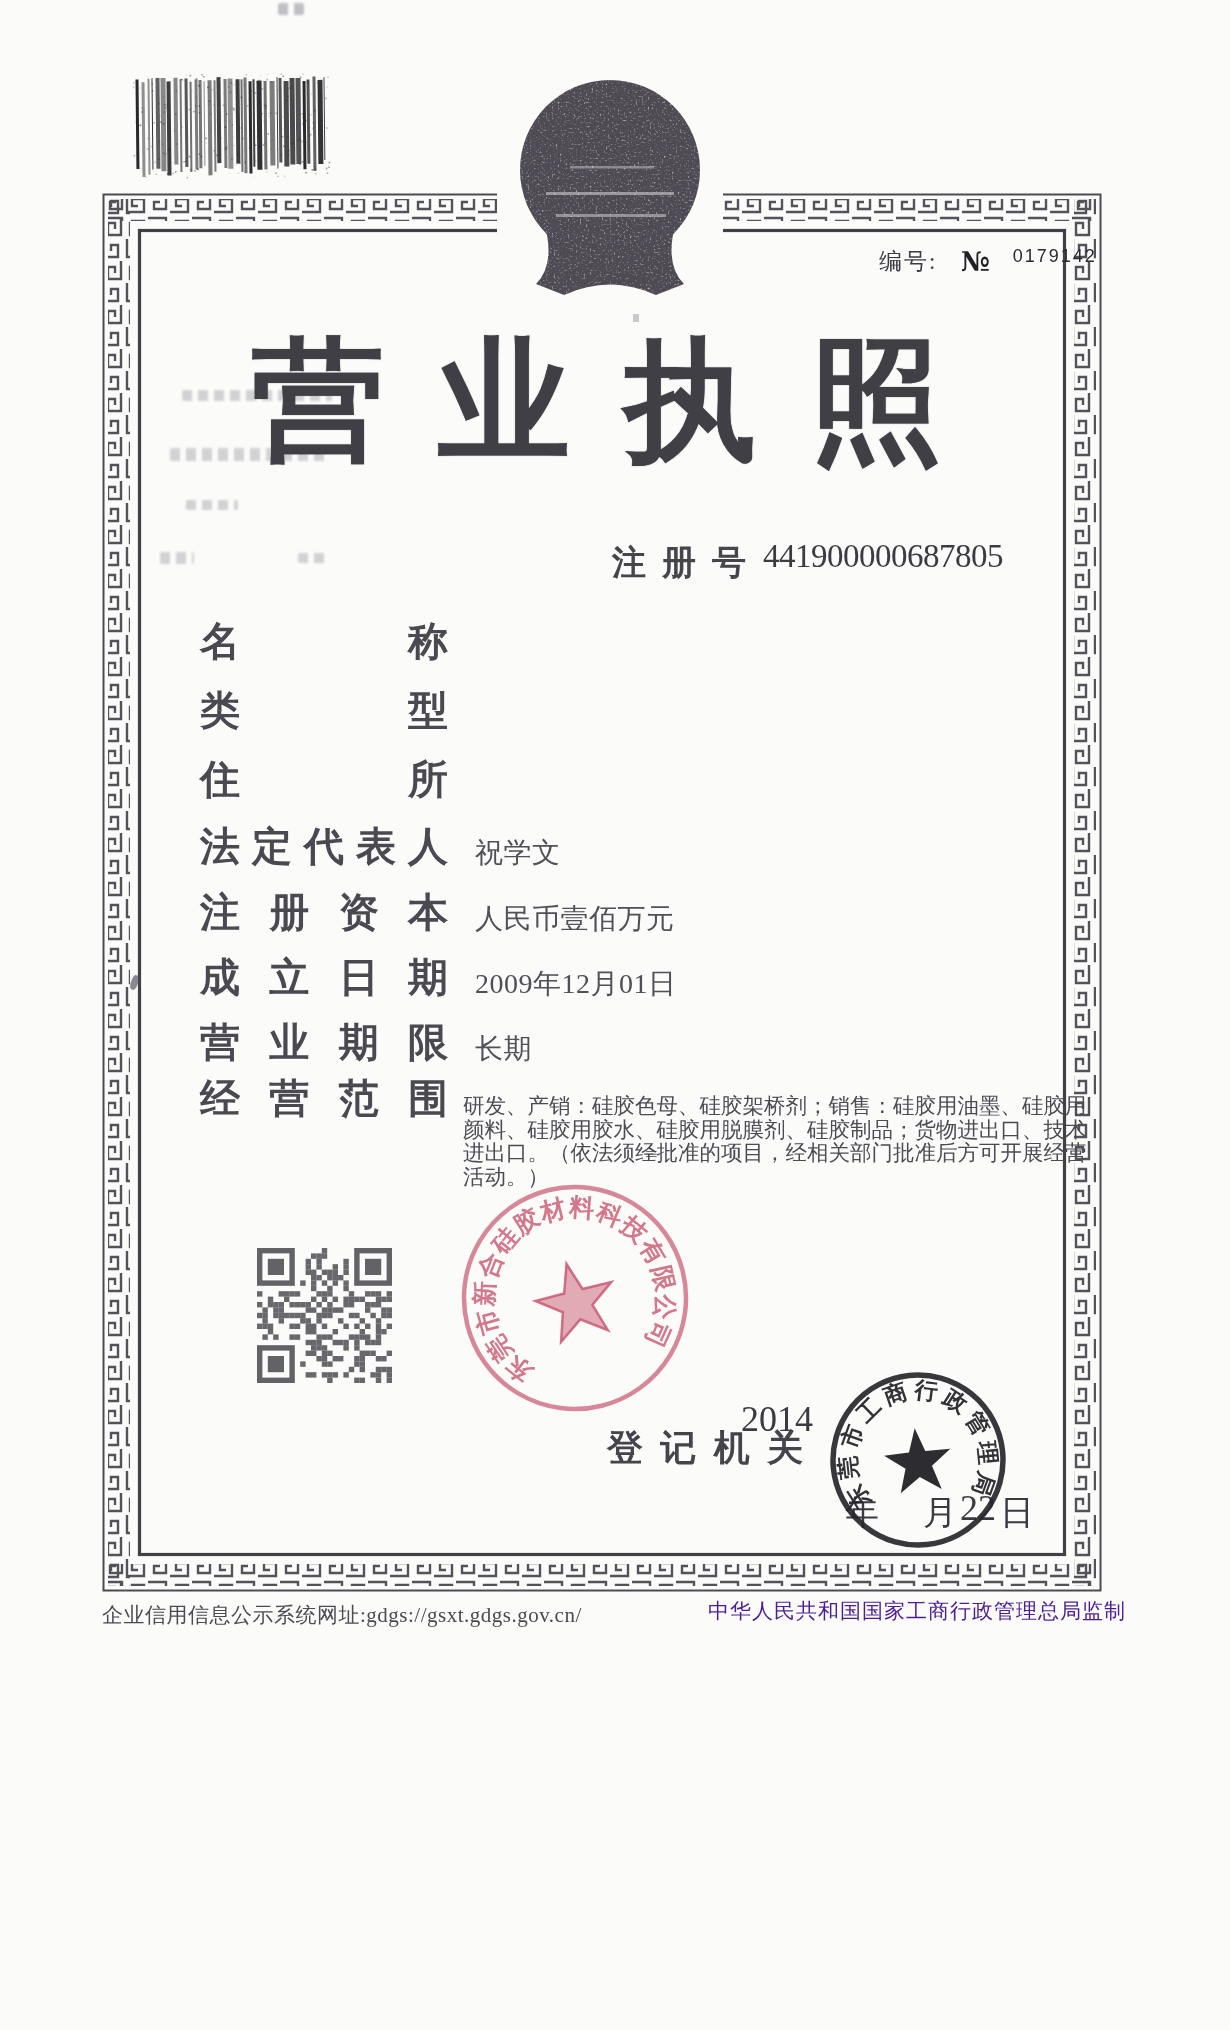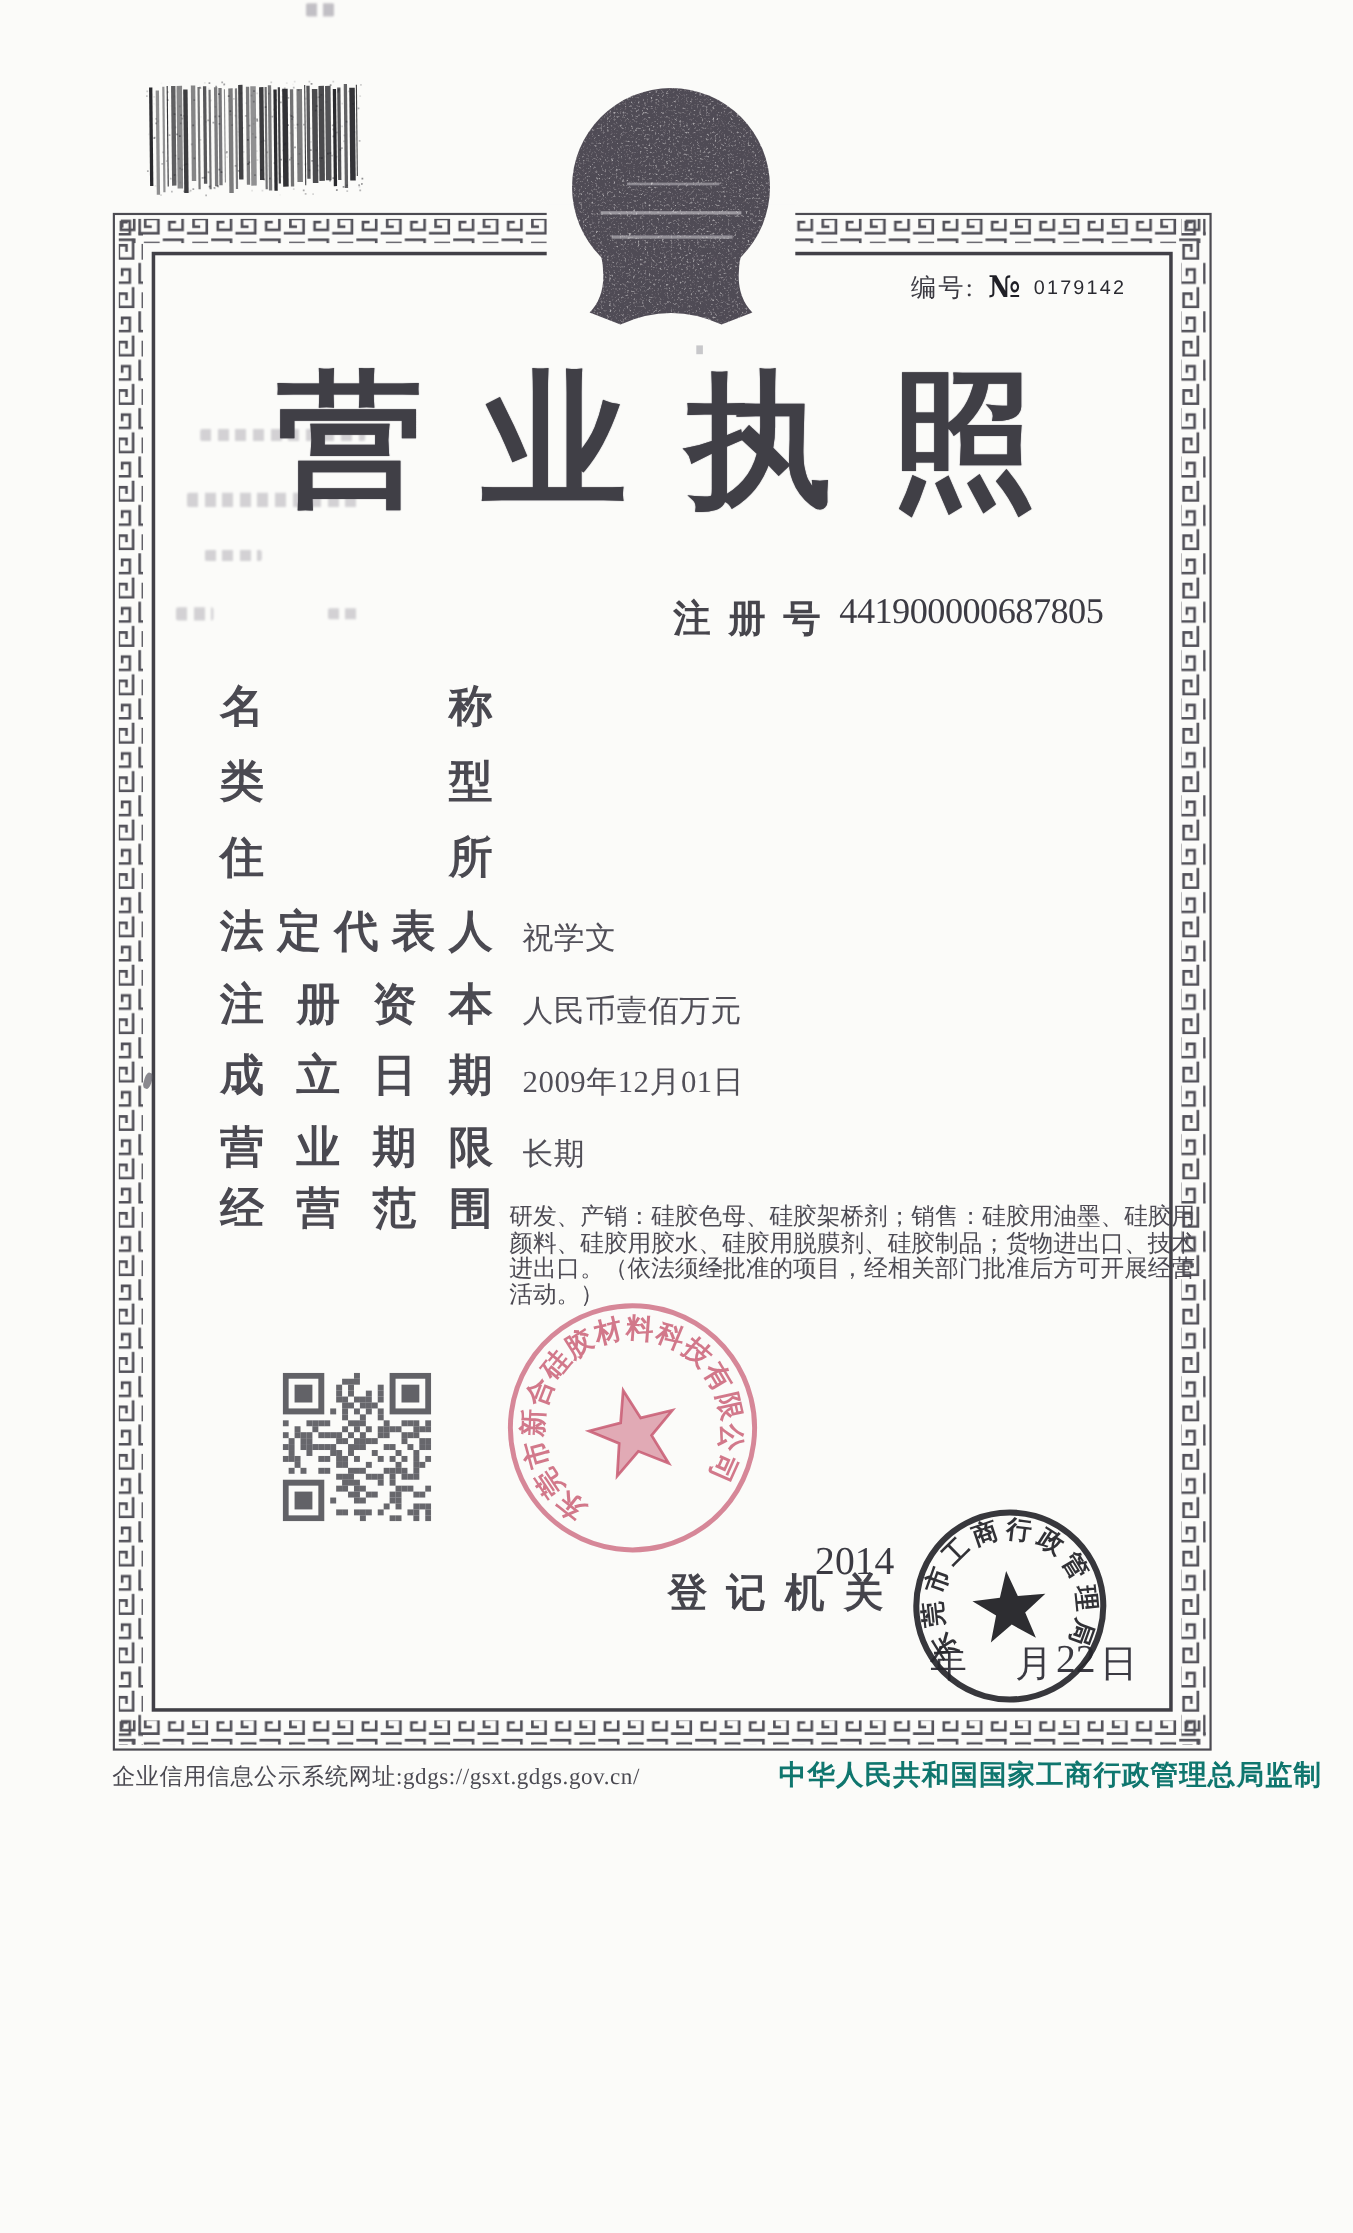--- a/index.html
+++ b/index.html
@@ -9,21 +9,21 @@
 
   
   #border-svg{left:102px;top:193px;z-index:1;}
   #emblem-patch{left:497px;top:186px;width:226px;height:52px;background:#fbfbf9;z-index:2;}
   #emblem-svg{left:514px;top:74px;z-index:3;}
 
   
   #barcode-svg{left:133px;top:73px;z-index:3;transform:rotate(-0.6deg);}
 
   
-  #serial-line{left:828px;top:246px;display:flex;align-items:center;gap:12px;z-index:4;}
+  #serial-line{left:879px;top:246px;display:flex;align-items:flex-start;gap:23px;z-index:4;}
   #serial-line .serial-label{font-size:23px;color:#3b3a42;letter-spacing:2px;}
   #serial-line .serial-symbol{font-family:"DejaVu Serif",serif;font-weight:700;font-size:27px;color:#1f1f26;}
   #serial-line .serial-digits{font-family:Liberation Sans, sans-serif;font-size:18px;letter-spacing:2px;color:#2a2a31;}
 
   
   #title-row{left:144px;top:334px;width:906px;display:flex;justify-content:center;gap:54px;
              font-family:"DejaVu Sans",sans-serif;font-weight:800;font-size:132px;line-height:1;
              color:#403f46;z-index:4;text-shadow:0 0 1px #55525c;}
 
   
@@ -52,21 +52,21 @@
   .date-part{position:absolute;z-index:5;color:#3b3a42;font-size:34px;}
   #date-year{left:741px;top:1398px;font-size:36px;}
   #date-year-unit{left:845px;top:1490px;}
   #date-month-unit{left:923px;top:1490px;}
   #date-day{left:960px;top:1487px;font-size:36px;}
   #date-day-unit{left:1000px;top:1490px;}
   #registrar-seal-svg{left:824px;top:1366px;z-index:6;transform:rotate(-6deg);}
 
   
   #footer-left{left:102px;top:1601px;font-size:21px;color:#4b4a52;letter-spacing:0.5px;z-index:4;}
-  #footer-right{left:708px;top:1597px;font-size:25px;font-weight:700;color:#0f766e;letter-spacing:1px;z-index:4;}
+  #footer-right{left:708px;top:1597px;font-size:21px;font-weight:400;color:#4c1d95;letter-spacing:1px;z-index:4;}
 
   
   .smudge{position:absolute;filter:blur(1px);opacity:.28;border-radius:2px;z-index:2;
           background:repeating-linear-gradient(90deg,#6d6878 0 10px,rgba(0,0,0,0) 10px 16px);}
   #smudge-top{left:278px;top:3px;width:26px;height:12px;opacity:.4;}
   #smudge-a{left:182px;top:390px;width:150px;height:11px;}
   #smudge-b{left:170px;top:448px;width:160px;height:13px;}
   #smudge-c{left:186px;top:500px;width:52px;height:10px;}
   #smudge-d{left:160px;top:552px;width:34px;height:12px;}
   #smudge-e{left:298px;top:553px;width:30px;height:10px;}

